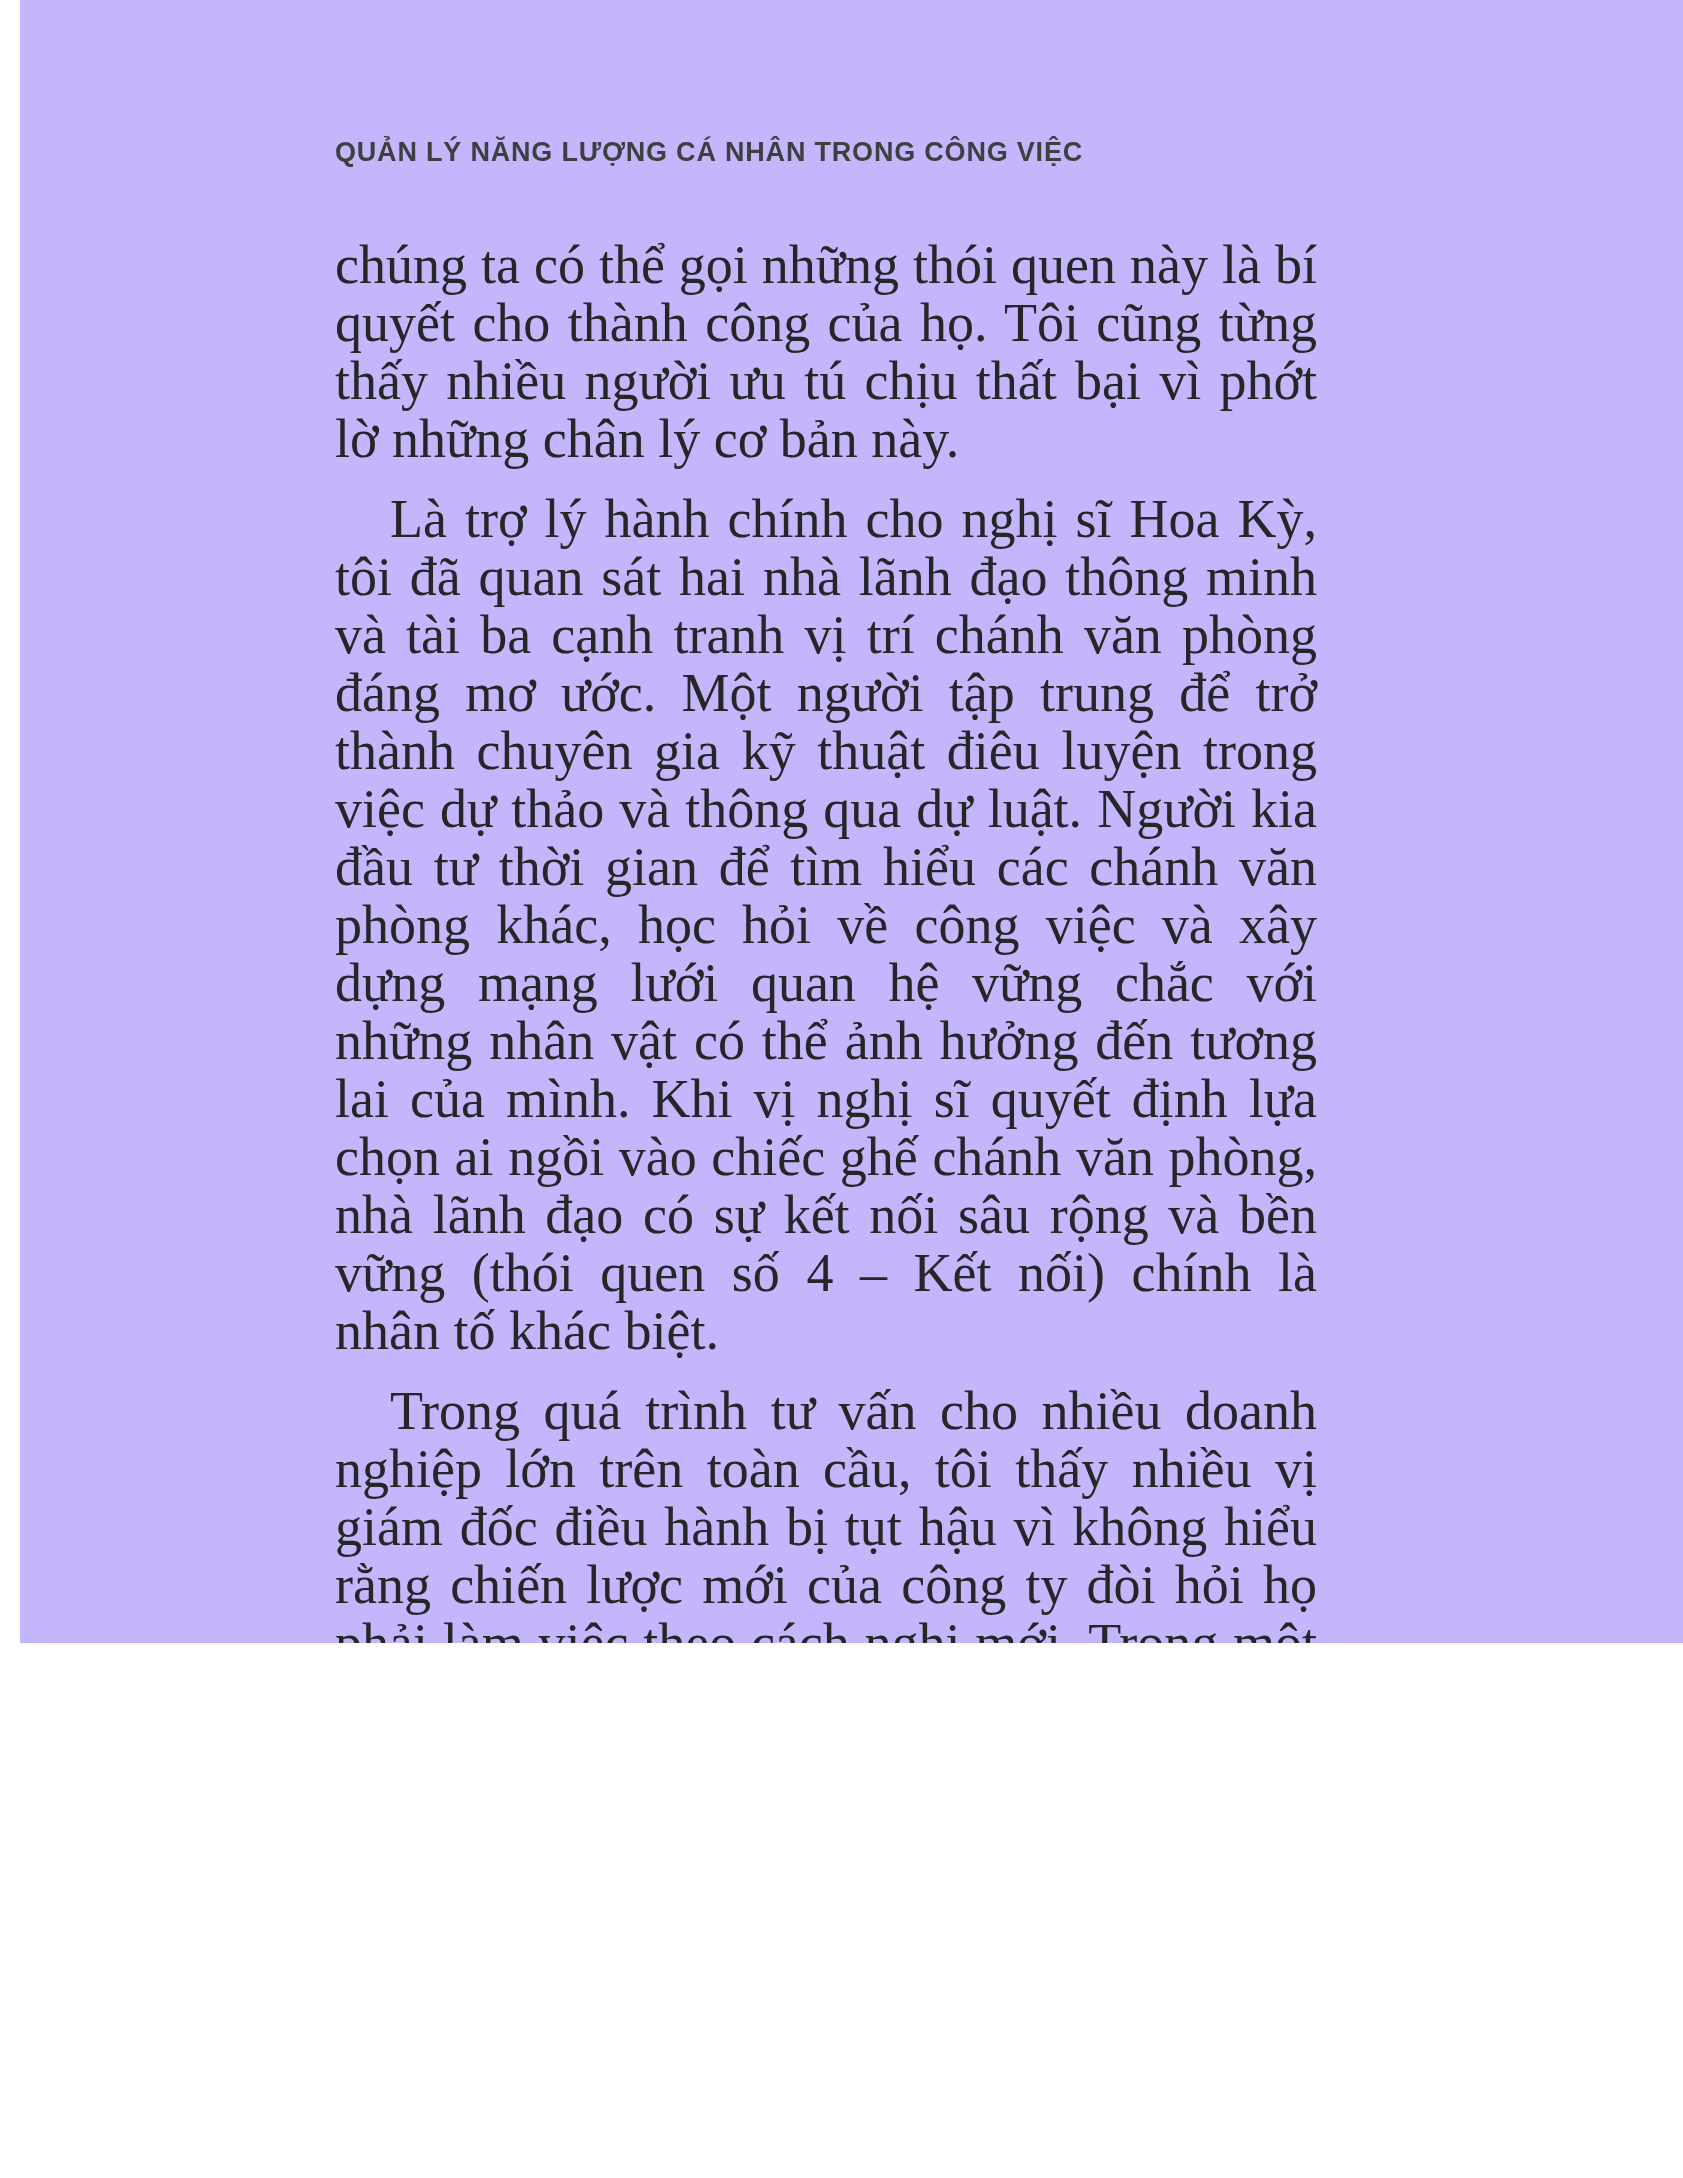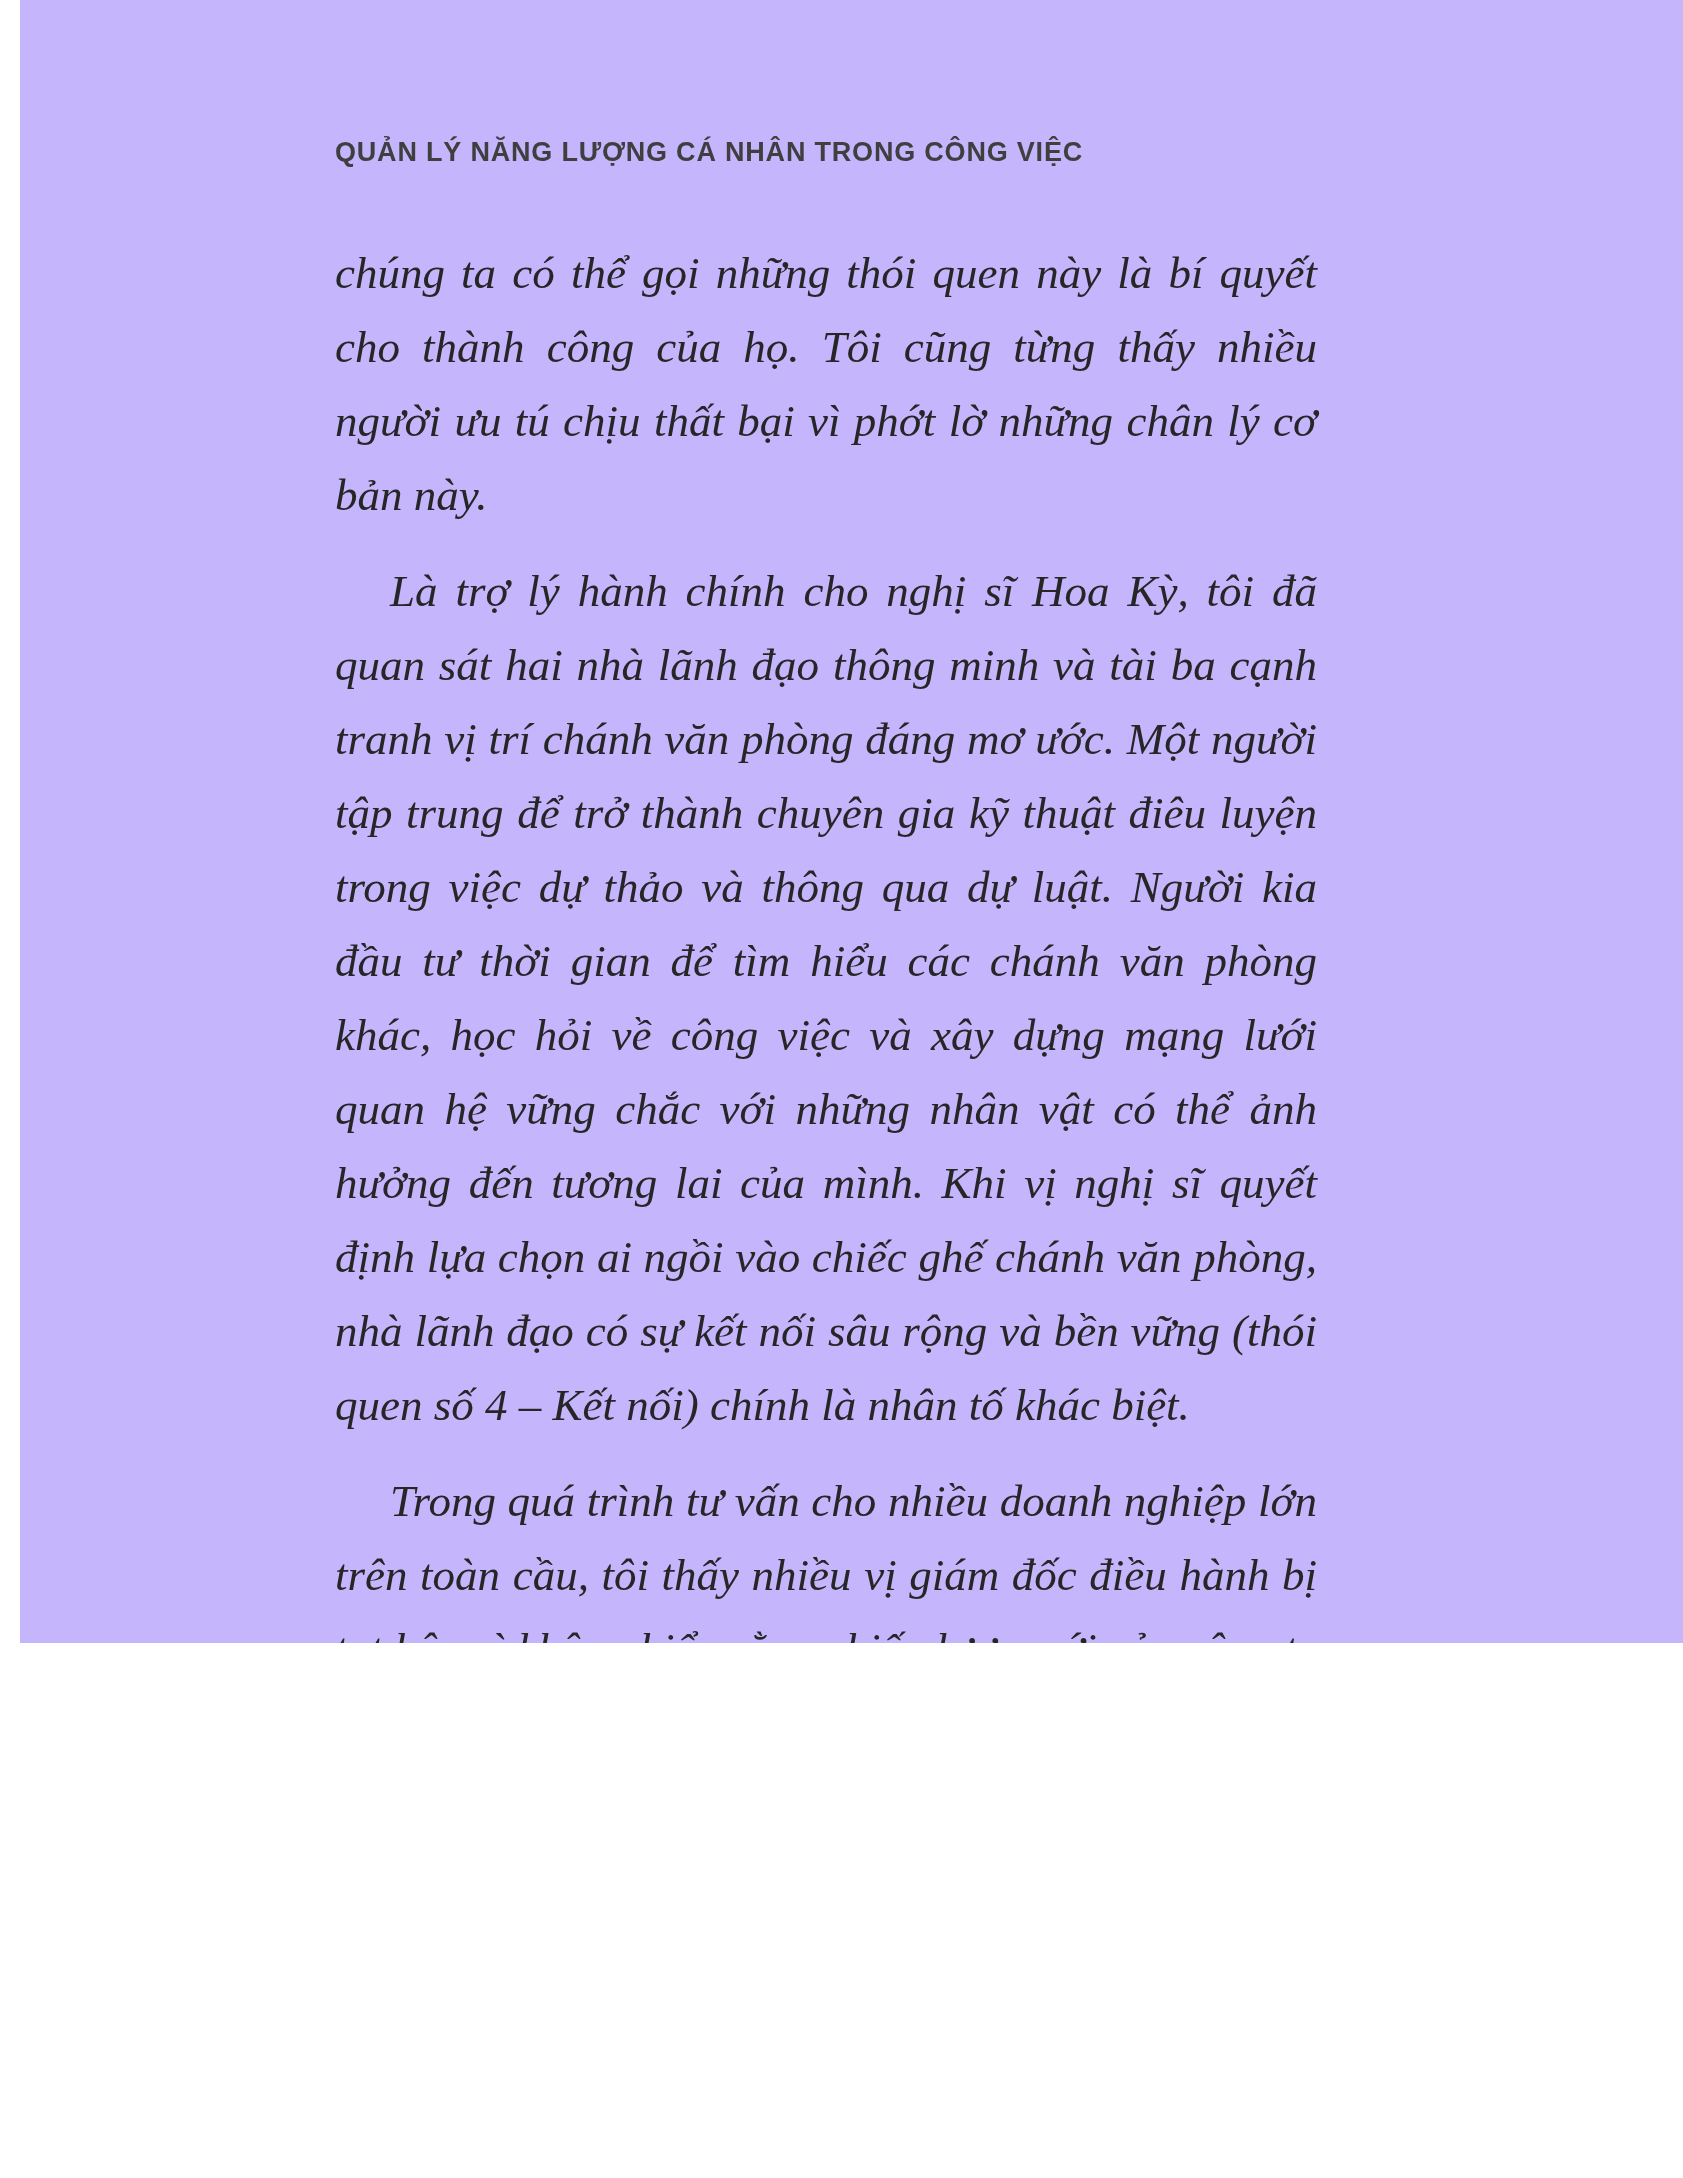--- a/index.html
+++ b/index.html
@@ -25,25 +25,24 @@
     font-size: 27px;
     letter-spacing: 0.8px;
     color: #3f3f3f;
   }
   .body-text {
     position: absolute;
     left: 315px;
     top: 236px;
     width: 982px;
     font-family: "Liberation Serif", serif;
-    font-size: 45px;
-    line-height: 74px;
+    font-size: 54px;
+    line-height: 58px;
     color: #262626;
     text-align: justify;
-    font-style: italic;
   }
   .body-text p {
     margin: 0 0 22px 0;
     text-indent: 55px;
   }
   .body-text p.no-indent {
     text-indent: 0;
   }
   .page-number {
     position: absolute;

